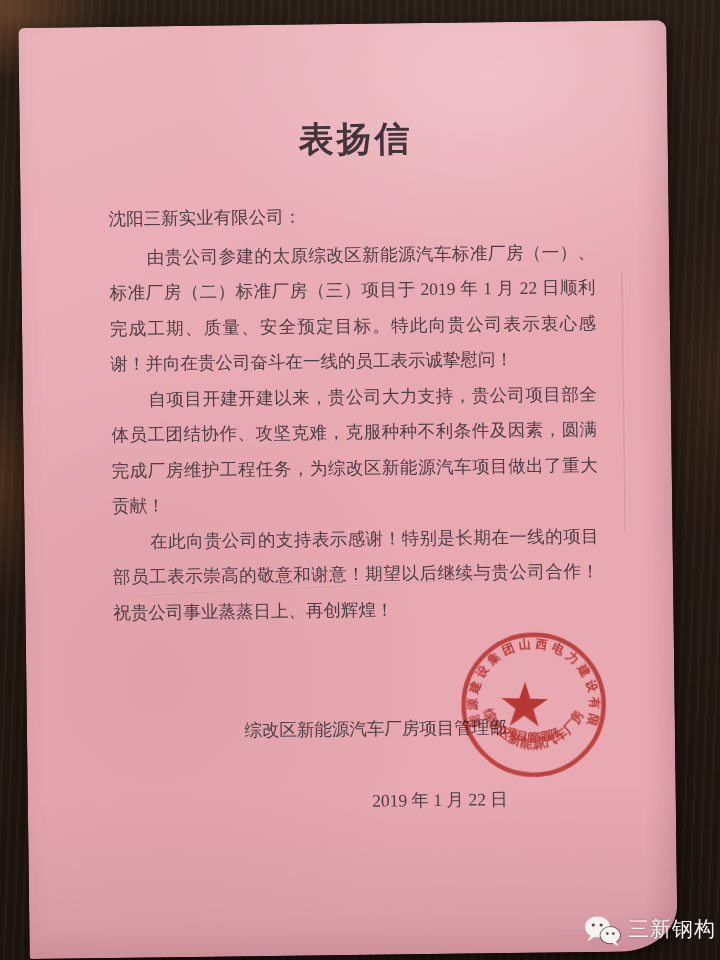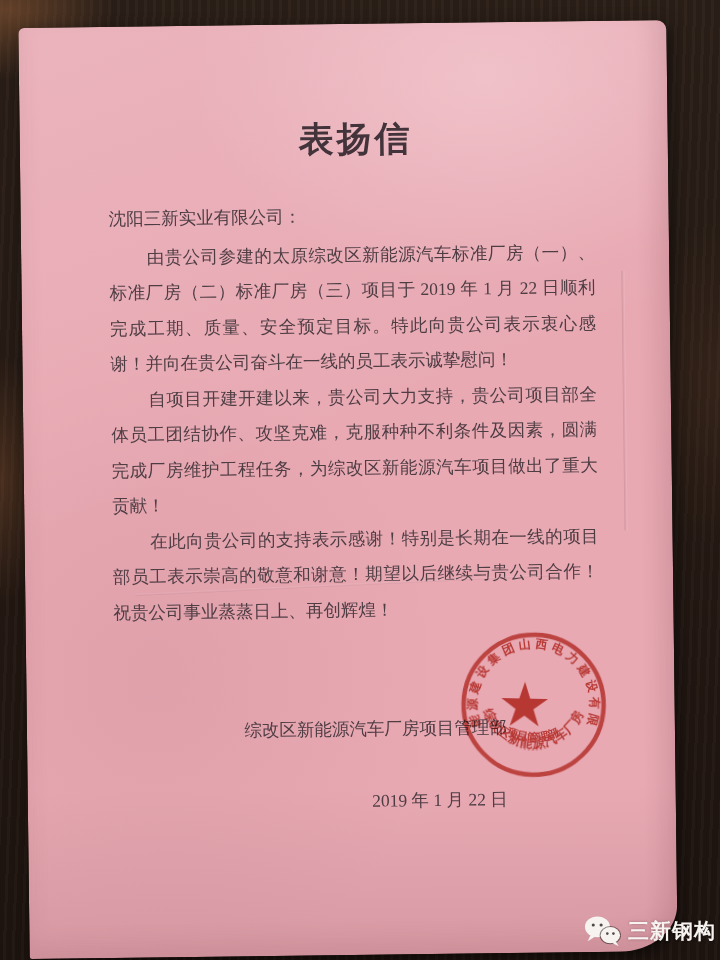--- a/index.html
+++ b/index.html
@@ -50,24 +50,24 @@
     font-size:17.5px; line-height:35.5px;}
   .sig-date{margin-top:36px;}
   .stamp{
     position:absolute; left:432px; top:608px; width:150px; height:150px;
     mix-blend-mode:multiply; opacity:.88; filter:blur(.45px);
     transform:rotate(2deg);
   }
   .stamp text{fill:var(--stamp_red,#c23b2e); font-family:"Liberation Serif","DejaVu Serif",serif; font-weight:bold;}
   .watermark{
     position:absolute; left:584px; top:915px; z-index:6;
-    display:flex; align-items:center; gap:7px;
+    display:flex; gap:7px;
     color:var(--watermark_white,#f6f3f1);
     font-family:"Liberation Sans","DejaVu Sans",sans-serif;
-    font-size:21px; font-weight:700; letter-spacing:1px;
+    font-size:21px; font-weight:400; letter-spacing:1px;
     text-shadow:0 0 3px rgba(0,0,0,.28);
   }
   .wm-icon{display:block; width:37px; height:32px; flex:0 0 auto;}
 </style>
 </head>
 <body>
 
 <div class="photo">
 
   <div class="paper">

